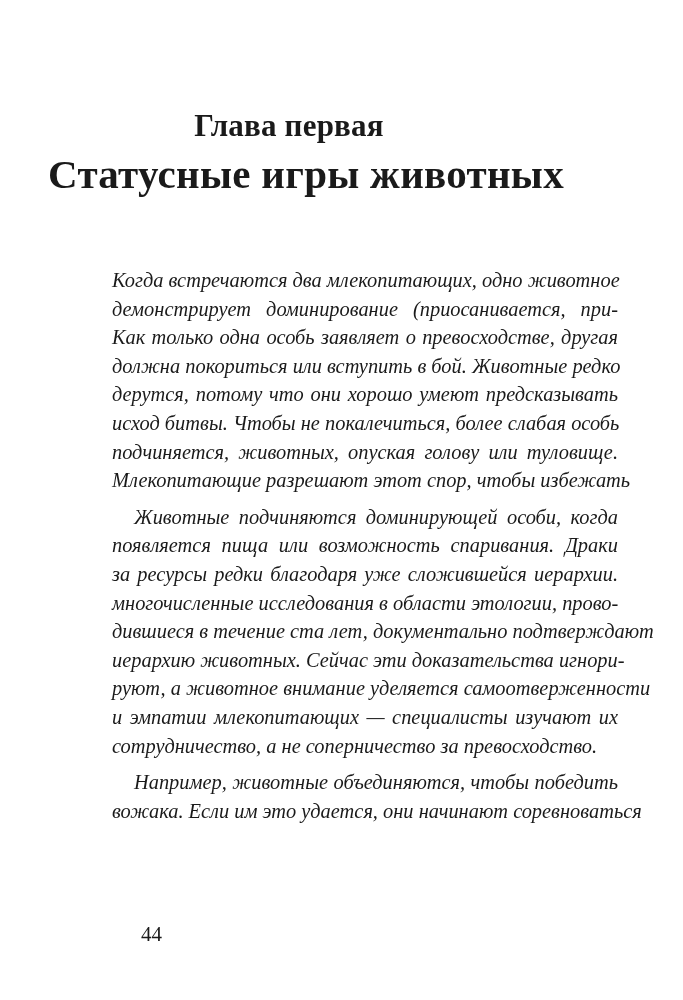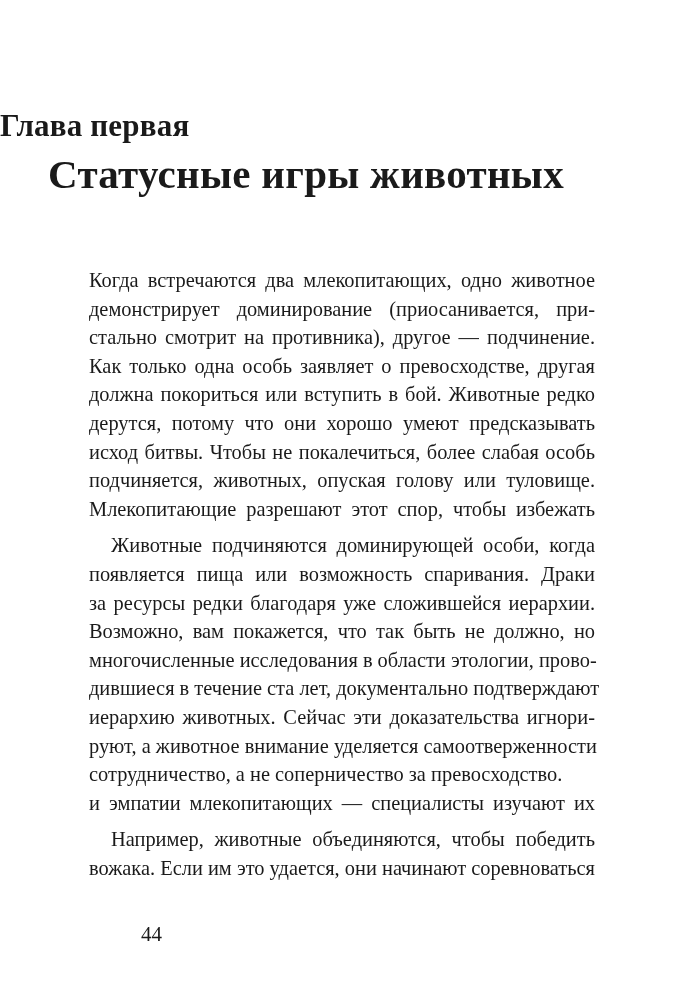--- a/index.html
+++ b/index.html
@@ -1,55 +1,53 @@
 <!DOCTYPE html>
 <html><head>
   <meta charset="utf-8">
   <style>
     html, body { margin: 0; padding: 0; background: #ffffff; }
     body { width: 683px; height: 1000px; position: relative; overflow: hidden; color: #1a1a1a; font-family: "Liberation Serif", "DejaVu Serif", serif; }
-    .chapter-label { position: absolute; top: 108px; left: 0; width: 578px; text-align: left; font-size: 31px; font-weight: bold; letter-spacing: 0.2px; }
+    .chapter-label { position: absolute; top: 108px; left: 0; width: 578px; text-align: center; font-size: 31px; font-weight: bold; letter-spacing: 0.2px; }
     .chapter-title { position: absolute; top: 150px; left: 0; width: 612px; text-align: center; font-size: 41px; font-weight: bold; letter-spacing: 0.3px; }
-    .body-text { position: absolute; top: 266px; left: 89px; width: 506px; }
+    .body-text { position: absolute; top: 266px; left: 112px; width: 506px; font-style: italic; }
     .line { height: 28.6px; line-height: 28.6px; font-size: 20.4px; white-space: nowrap; text-align: justify; text-align-last: justify; }
     .line.last { text-align-last: left; }
     .line.indent { padding-left: 22px; margin-top: 8px; }
     .page-number { position: absolute; top: 922px; left: 98px; font-size: 21px; margin-left: 43px; }
   </style>
 </head>
 <body>
 
 <div class="chapter-label">Глава первая</div>
 <div class="chapter-title">Статусные игры животных</div>
 
 <div class="body-text">
 
   <div>
     <div class="line">Когда встречаются два млекопитающих, одно животное</div>
     <div class="line">демонстрирует доминирование (приосанивается, при-</div>
-    <div class="line">стально смотрит на противника), другое — подчинение.</div>
     <div class="line">Как только одна особь заявляет о превосходстве, другая</div>
     <div class="line">должна покориться или вступить в бой. Животные редко</div>
     <div class="line">дерутся, потому что они хорошо умеют предсказывать</div>
     <div class="line">исход битвы. Чтобы не покалечиться, более слабая особь</div>
     <div class="line">подчиняется, животных, опуская голову или туловище.</div>
     <div class="line">Млекопитающие разрешают этот спор, чтобы избежать</div>
   </div>
 
   <div>
     <div class="line indent">Животные подчиняются доминирующей особи, когда</div>
     <div class="line">появляется пища или возможность спаривания. Драки</div>
     <div class="line">за ресурсы редки благодаря уже сложившейся иерархии.</div>
-    <div class="line">Возможно, вам покажется, что так быть не должно, но</div>
     <div class="line">многочисленные исследования в области этологии, прово-</div>
     <div class="line">дившиеся в течение ста лет, документально подтверждают</div>
     <div class="line">иерархию животных. Сейчас эти доказательства игнори-</div>
     <div class="line">руют, а животное внимание уделяется самоотверженности</div>
+    <div class="line">и эмпатии млекопитающих — специалисты изучают их</div>
     <div class="line last">сотрудничество, а не соперничество за превосходство.</div>
-    <div class="line">и эмпатии млекопитающих — специалисты изучают их</div>
   </div>
 
   <div>
     <div class="line indent">Например, животные объединяются, чтобы победить</div>
     <div class="line">вожака. Если им это удается, они начинают соревноваться</div>
   </div>
 </div>
 
 <div class="page-number">44</div>
 

